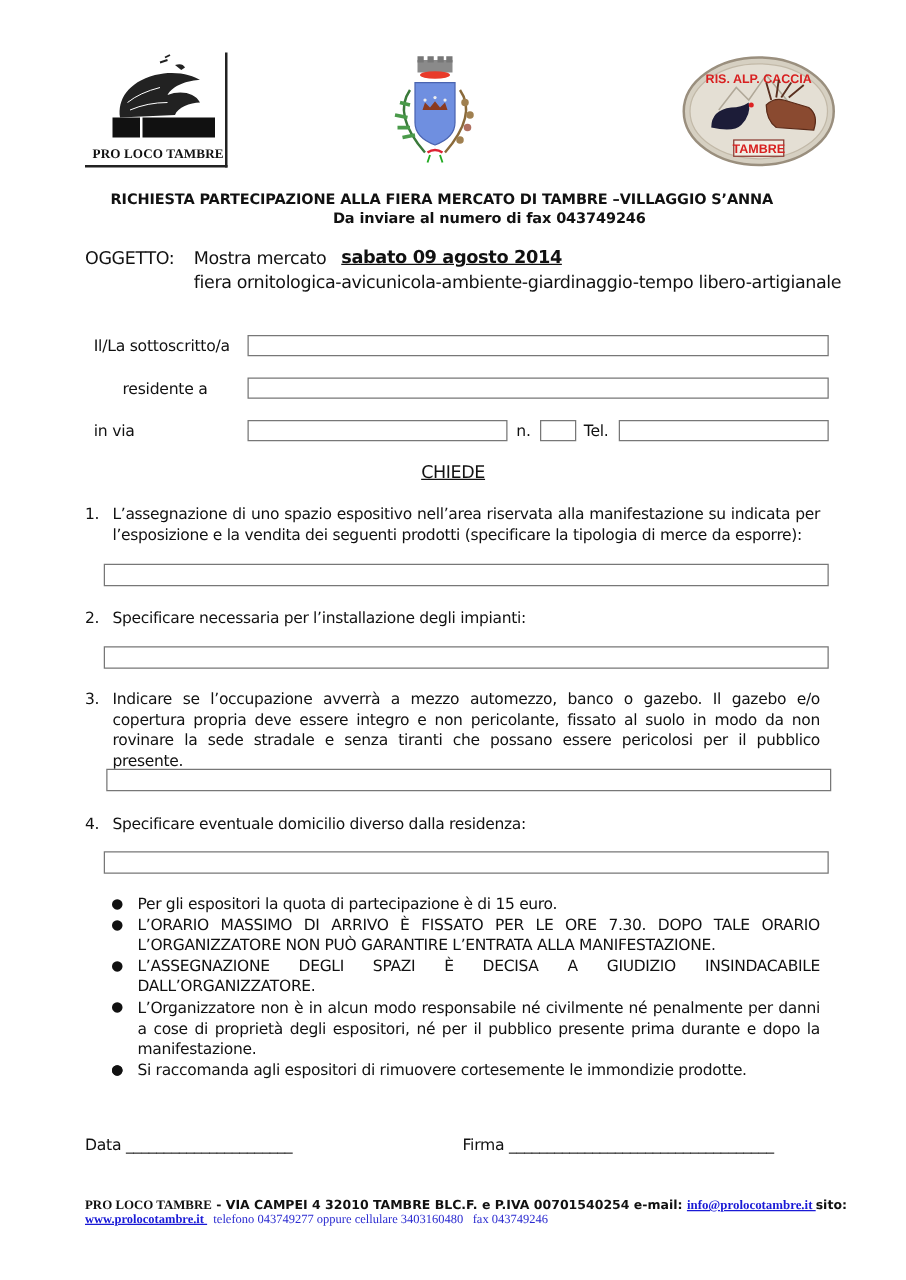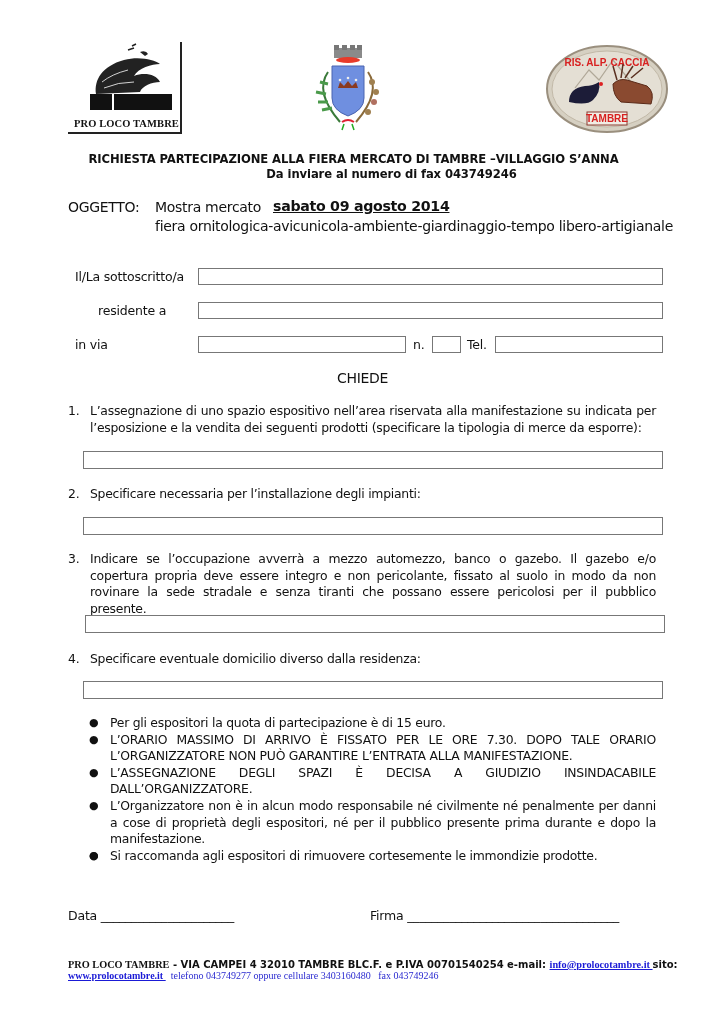--- a/index.html
+++ b/index.html
@@ -113,21 +113,21 @@
 <div class="abs lbl" style="left:75px; top:303px;margin-left:23px;">residente a</div>
 <div class="abs box" style="left:198px; top:302px; width:465px;"></div>
 
 <div class="abs lbl" style="left:75px; top:337px;">in via</div>
 <div class="abs box" style="left:198px; top:336px; width:208px;"></div>
 <div class="abs lbl" style="left:413px; top:337px;">n.</div>
 <div class="abs box" style="left:432px; top:336px; width:29px;"></div>
 <div class="abs lbl" style="left:467px; top:337px;">Tel.</div>
 <div class="abs box" style="left:495px; top:336px; width:168px;"></div>
 
-<div class="abs" style="left:0; width:725px; text-align:center; top:370px; font-size:14px; letter-spacing:-0.3px;">CHIEDE</div>
+<div class="abs" style="left:0; width:725px; text-align:center; top:370px; font-size:14px; letter-spacing:-0.3px;text-decoration:underline;">CHIEDE</div>
 
 <div class="abs para" style="top:403px;">
   <span class="num">1.</span>
   <div class="txt">L’assegnazione di uno spazio espositivo nell’area riservata alla manifestazione su indicata per l’esposizione e la vendita dei seguenti prodotti (specificare la tipologia di merce da esporre):</div>
 </div>
 <div class="abs box big" style="left:83px; top:451px; width:580px;"></div>
 
 <div class="abs para" style="top:486px;">
   <span class="num">2.</span>
   <div class="txt">Specificare necessaria per l’installazione degli impianti:</div>

